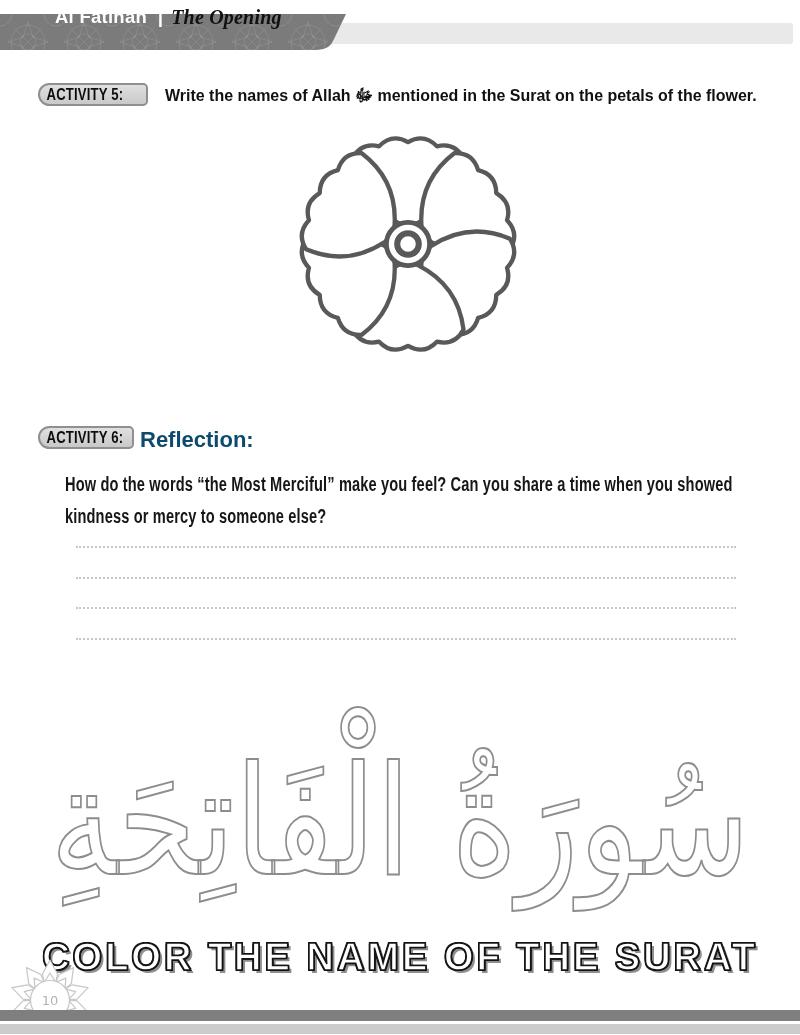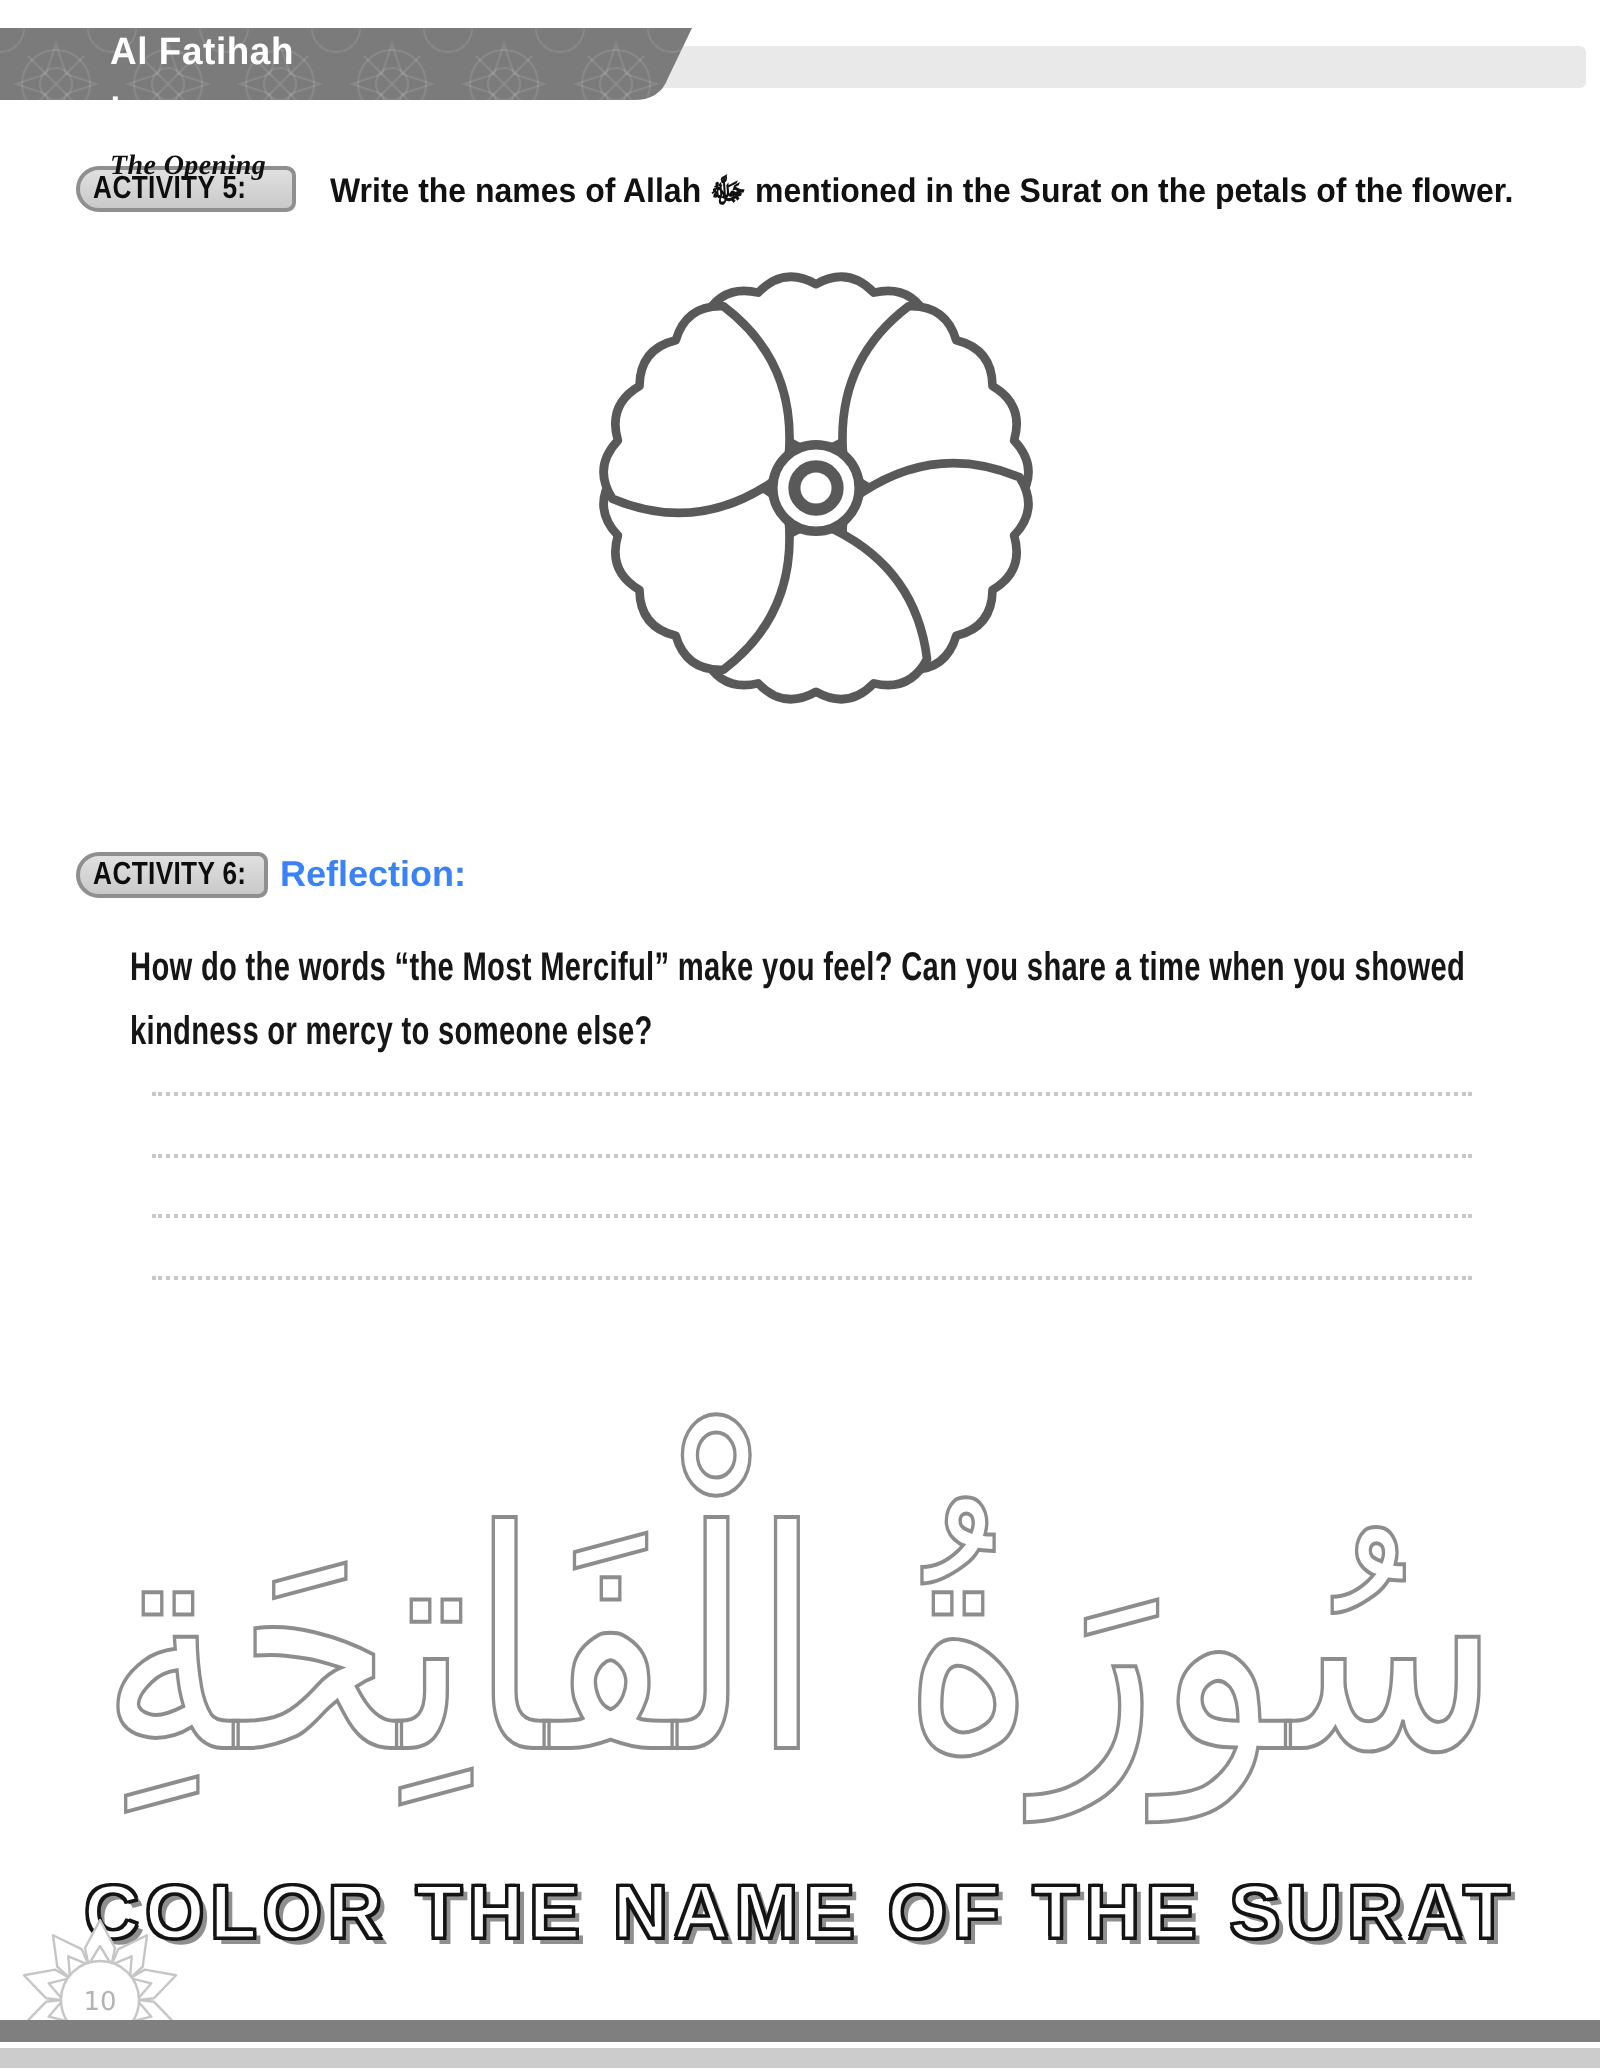--- a/index.html
+++ b/index.html
@@ -5,40 +5,40 @@
   html,body{margin:0;padding:0;background:#ffffff;}
   body{font-family:"Liberation Sans",sans-serif;}
   #page{position:relative;width:800px;height:1035px;background:#ffffff;overflow:hidden;}
 
   
   .hdr-light{position:absolute;left:210px;top:23px;width:583px;height:21px;
     background:#e9e9e9;border-radius:0 3px 3px 0;z-index:1;}
   .hdr-dark{position:absolute;left:0;top:14px;width:346px;height:36px;background:#7b7b7b;
     clip-path:path("M0,0 H346 L334,25 Q330,36 317,36 H0 Z");z-index:2;}
   .hdr-pattern{position:absolute;left:0;top:0;width:100%;height:100%;}
-  .hdr-text{position:absolute;left:55px;top:16px;height:36px;display:flex;align-items:flex-start;
-    gap:8px;z-index:3;white-space:nowrap;flex-direction:column;}
+  .hdr-text{position:absolute;left:55px;top:6px;height:36px;display:flex;align-items:flex-start;
+    gap:8px;z-index:3;white-space:nowrap;}
   .hdr-name{color:#ffffff;font-weight:bold;font-size:19px;letter-spacing:.3px;
     transform:scaleX(.97);transform-origin:left;}
   .hdr-sep{color:#ffffff;font-weight:bold;font-size:19px;}
-  .hdr-transl{color:#111111;font-weight:bold;font-style:italic;font-size:14px;
+  .hdr-transl{color:#111111;font-weight:bold;font-style:italic;font-size:20px;
     font-family:"Liberation Serif",serif;letter-spacing:.2px;}
 
   
   .pill{position:absolute;left:38px;height:23px;box-sizing:border-box;
     background:linear-gradient(#e0e0e0,#c9c9c9);border:2px solid #8f8f8f;
     border-radius:12px 5px 5px 12px;display:flex;align-items:flex-end;z-index:2;}
   .pill-txt{font-weight:bold;font-size:16px;color:#0d0d0d;letter-spacing:.2px;
     transform:scaleX(.82);transform-origin:left;padding-left:8px;white-space:nowrap;}
   #act5-pill{top:83px;width:110px;}
   #act6-pill{top:426px;width:96px;}
 
   .instr5{position:absolute;left:165px;top:85px;font-weight:bold;font-size:17px;color:#111;
     white-space:nowrap;transform:scaleX(.94);transform-origin:left;}
-  .act6-title{position:absolute;left:140px;top:427px;font-weight:bold;font-size:18px;color:#3b82f6;}
+  .act6-title{position:absolute;left:140px;top:427px;font-weight:bold;font-size:22px;color:#0c4a6e;}
 
   .question{position:absolute;left:65px;top:468px;transform:scaleX(.73);transform-origin:left;
     font-weight:bold;font-size:20px;color:#161616;line-height:32px;white-space:nowrap;
     letter-spacing:.2px;}
 
   
   .wline{position:absolute;left:76px;width:660px;height:0;
     border-bottom:2px dotted #c8c8c8;z-index:1;}
 
   

